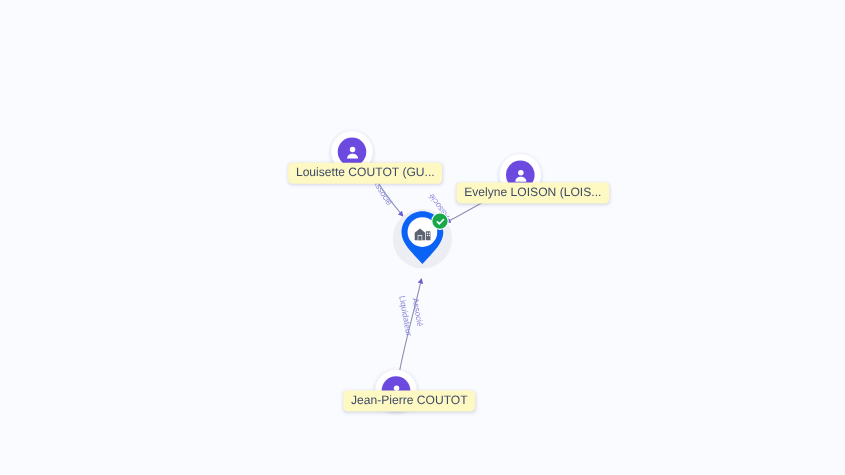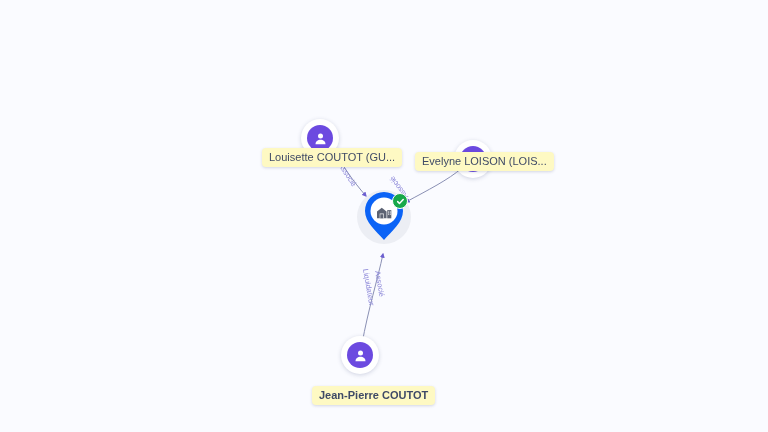--- a/index.html
+++ b/index.html
@@ -166,31 +166,31 @@
   <div class="node-label" style="left:262px; top:148px;">Louisette COUTOT (GU...</div>
 
   <div class="person-node" style="left:454px; top:140px;">
     <div class="person-disc">
       <svg width="15" height="15" viewBox="0 0 24 24" fill="#ffffff">
         <circle cx="12" cy="8" r="4"></circle>
         <path d="M4 21c0-4.4 3.6-7 8-7s8 2.6 8 7z"></path>
       </svg>
     </div>
   </div>
-  <div class="node-label" style="left:415px; top:152px;">Evelyne LOISON (LOIS...</div>
+  <div class="node-label" style="left:415px; top:166px;">Evelyne LOISON (LOIS...</div>
 
   <div class="person-node" style="left:341px; top:336px;">
     <div class="person-disc">
       <svg width="15" height="15" viewBox="0 0 24 24" fill="#ffffff">
         <circle cx="12" cy="8" r="4"></circle>
         <path d="M4 21c0-4.4 3.6-7 8-7s8 2.6 8 7z"></path>
       </svg>
     </div>
   </div>
-  <div class="node-label" style="left:312px; top:386px;font-weight:bold;">Jean-Pierre COUTOT</div>
+  <div class="node-label" style="left:312px; top:355px;">Jean-Pierre COUTOT</div>
 
   <div class="company-node" style="left:357px; top:190px;">
     <div class="pin-wrap">
       <svg width="40" height="50" viewBox="0 0 40 50">
         <path d="M20 1 C9.5 1 1 9.5 1 20 C1 31 12 40 20 49 C28 40 39 31 39 20 C39 9.5 30.5 1 20 1 Z" fill="#0b63f6"></path>
         <circle cx="20" cy="20" r="13.5" fill="#ffffff"></circle>
       </svg>
     </div>
     <div class="pin-building" style="left:18px; top:12px;">
       <svg width="17" height="15" viewBox="0 0 24 22" fill="#5c6373">

